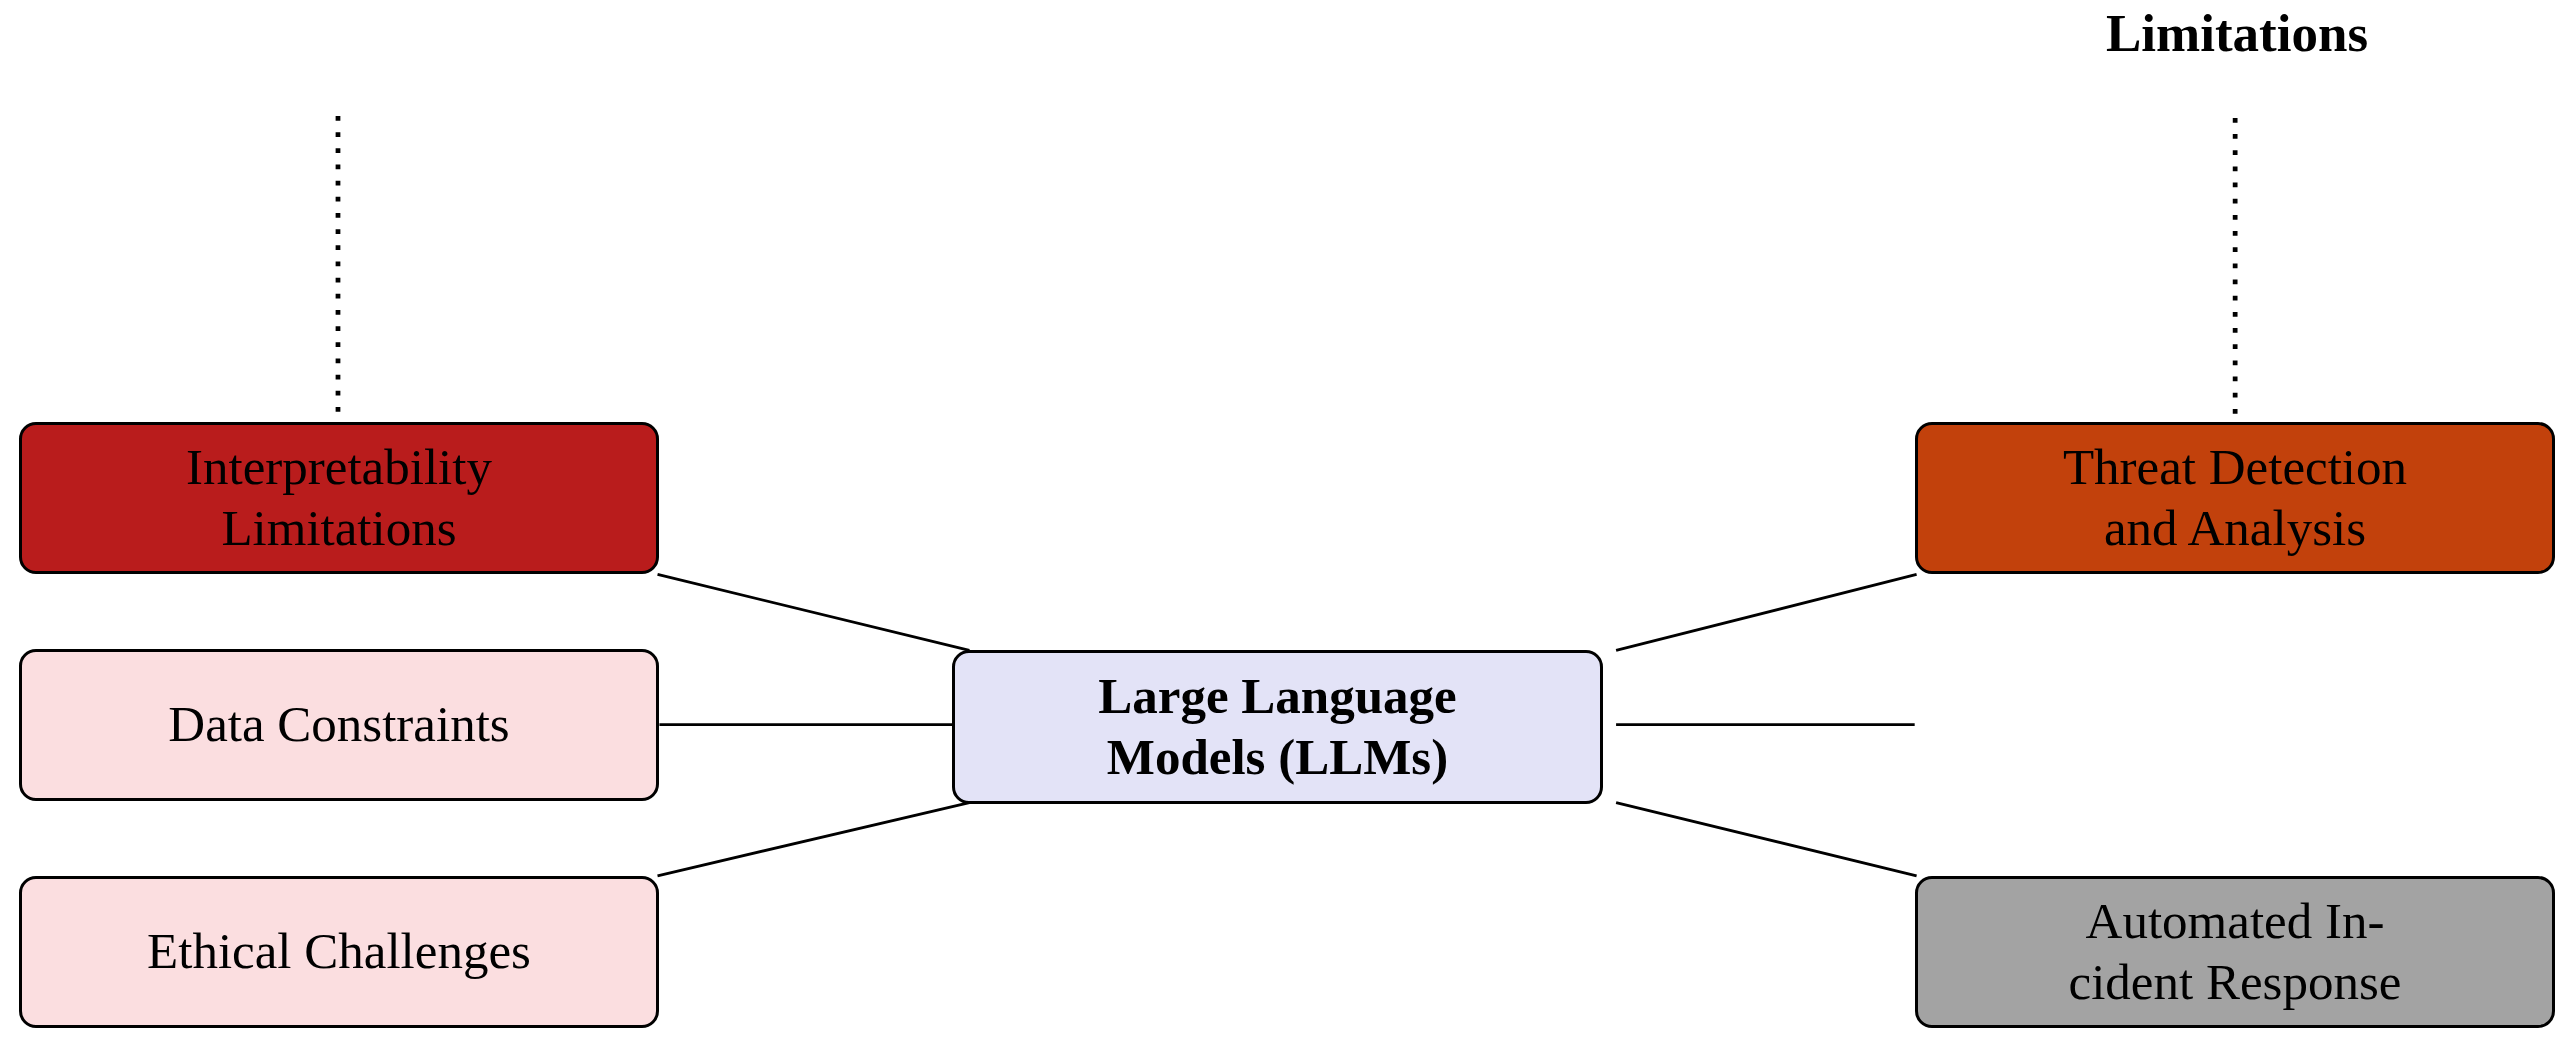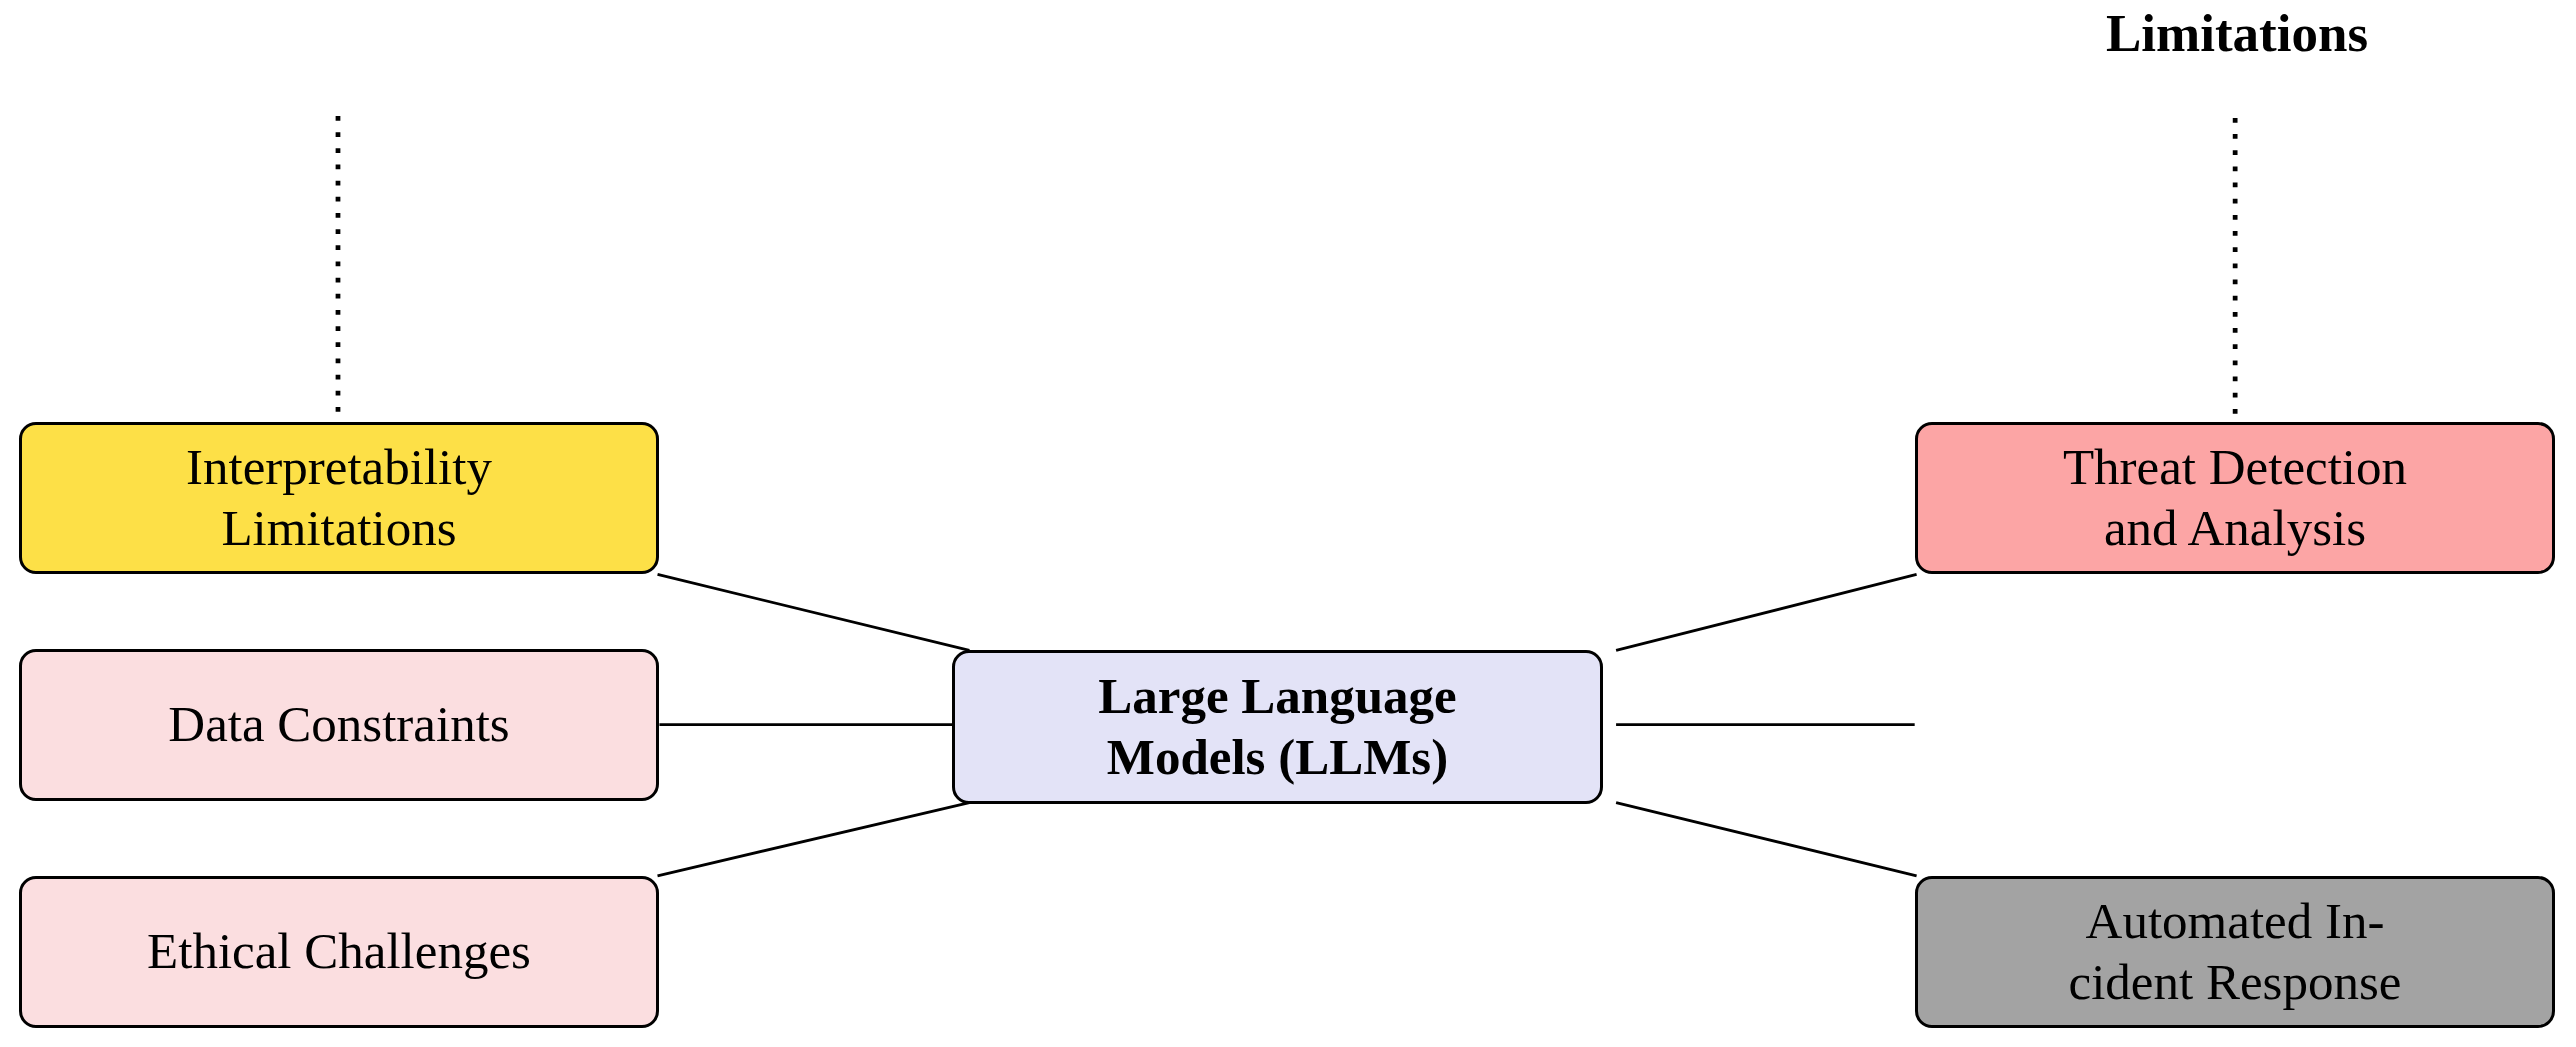--- a/index.html
+++ b/index.html
@@ -75,31 +75,31 @@
     <line x1="691" y1="921" x2="1019" y2="844" stroke="#000000" stroke-width="3"></line>
 
     <line x1="1699" y1="684" x2="2015" y2="604" stroke="#000000" stroke-width="3"></line>
     <line x1="1699" y1="762" x2="2013" y2="762" stroke="#000000" stroke-width="3"></line>
     <line x1="1699" y1="844" x2="2015" y2="921" stroke="#000000" stroke-width="3"></line>
   </svg>
 
 
   <div class="column-heading heading-applications">Limitations</div>
 
-  <div class="node left-col row-1" style="background: #fde047;">Interpretability
+  <div class="node left-col row-1" style="background: #b91c1c;">Interpretability
 Limitations</div>
 
   <div class="node left-col row-2" style="background: rgb(251, 222, 224);">Data Constraints</div>
 
   <div class="node left-col row-3" style="background: rgb(251, 222, 224);">Ethical Challenges</div>
 
   <div class="node center-node" style="background: rgb(227, 227, 247);">Large Language
 Models (LLMs)</div>
 
-  <div class="node right-col row-1" style="background: #fca5a5;">Threat Detection
+  <div class="node right-col row-1" style="background: #c2410c;">Threat Detection
 and Analysis</div>
 
 
   <div class="node right-col row-3" style="background: #a3a3a3;">Automated In-
 cident Response</div>
 
 </div>
 
 
 </body></html>

